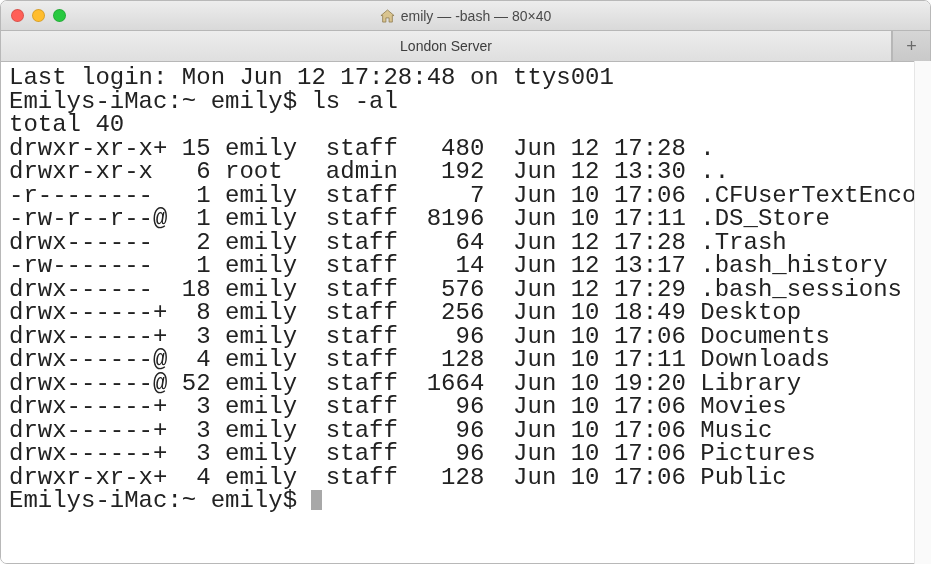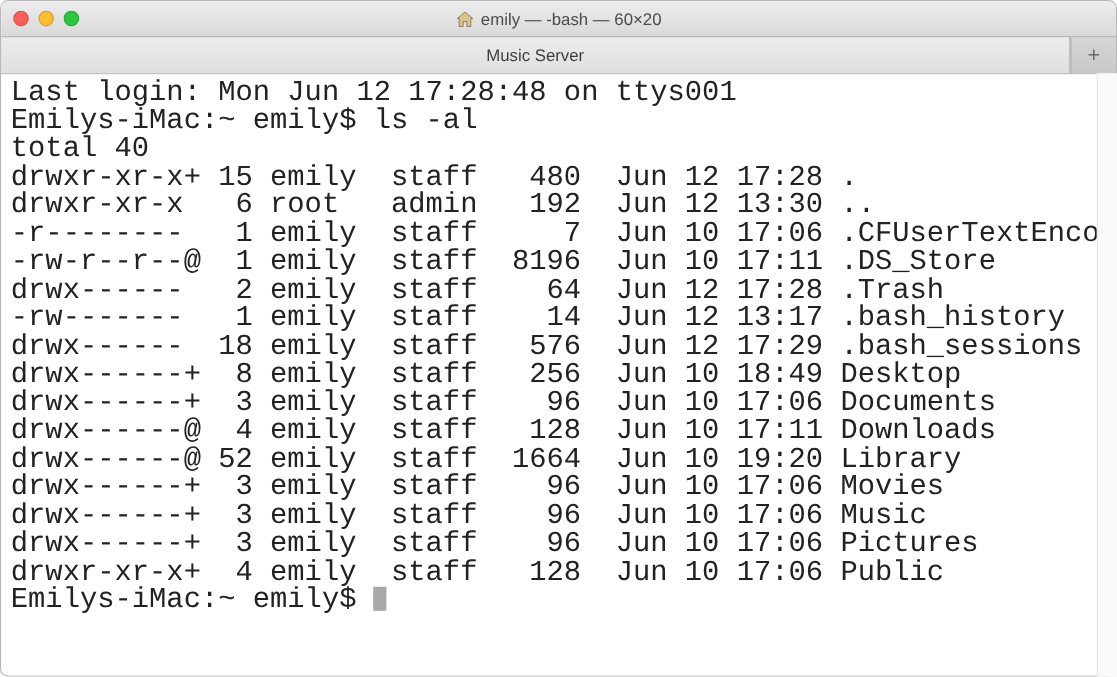--- a/index.html
+++ b/index.html
@@ -132,27 +132,27 @@
   <div class="titlebar">
     <div class="traffic-lights">
       <div class="dot close-dot"></div>
       <div class="dot min-dot"></div>
       <div class="dot zoom-dot"></div>
     </div>
     <div class="title-center">
       <svg class="home-icon" viewBox="0 0 16 15">
         <path d="M8 1 L15 7 L13.2 7 L13.2 14 L9.7 14 L9.7 9.5 L6.3 9.5 L6.3 14 L2.8 14 L2.8 7 L1 7 Z" fill="#d9c48f" stroke="#8a7649" stroke-width="0.8"></path>
       </svg>
-      <span class="title-text">emily — -bash — 60×20</span>
+      <span class="title-text">emily — -bash — 80×40</span>
     </div>
   </div>
 
   <div class="tabbar">
     <div class="tab active">
-      <span>Music Server</span>
+      <span>London Server</span>
     </div>
     <div class="new-tab">
       <span>+</span>
     </div>
   </div>
 
   <div class="terminal" id="terminal">Last login: Mon Jun 12 17:28:48 on ttys001
 Emilys-iMac:~ emily$ ls -al
 total 40
 drwxr-xr-x+ 15 emily  staff   480  Jun 12 17:28 .

